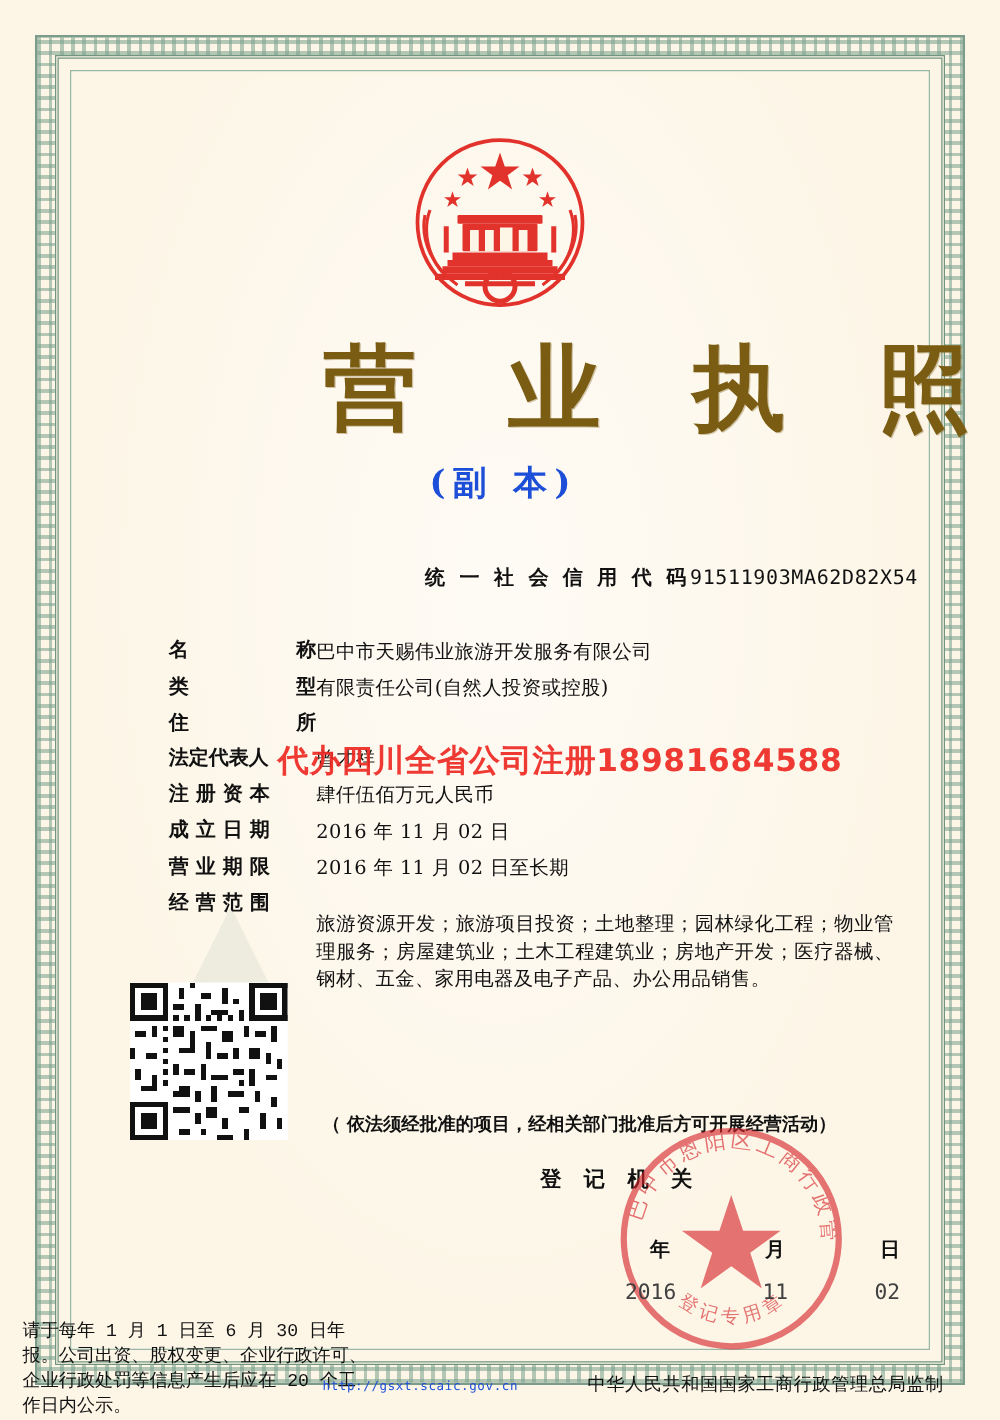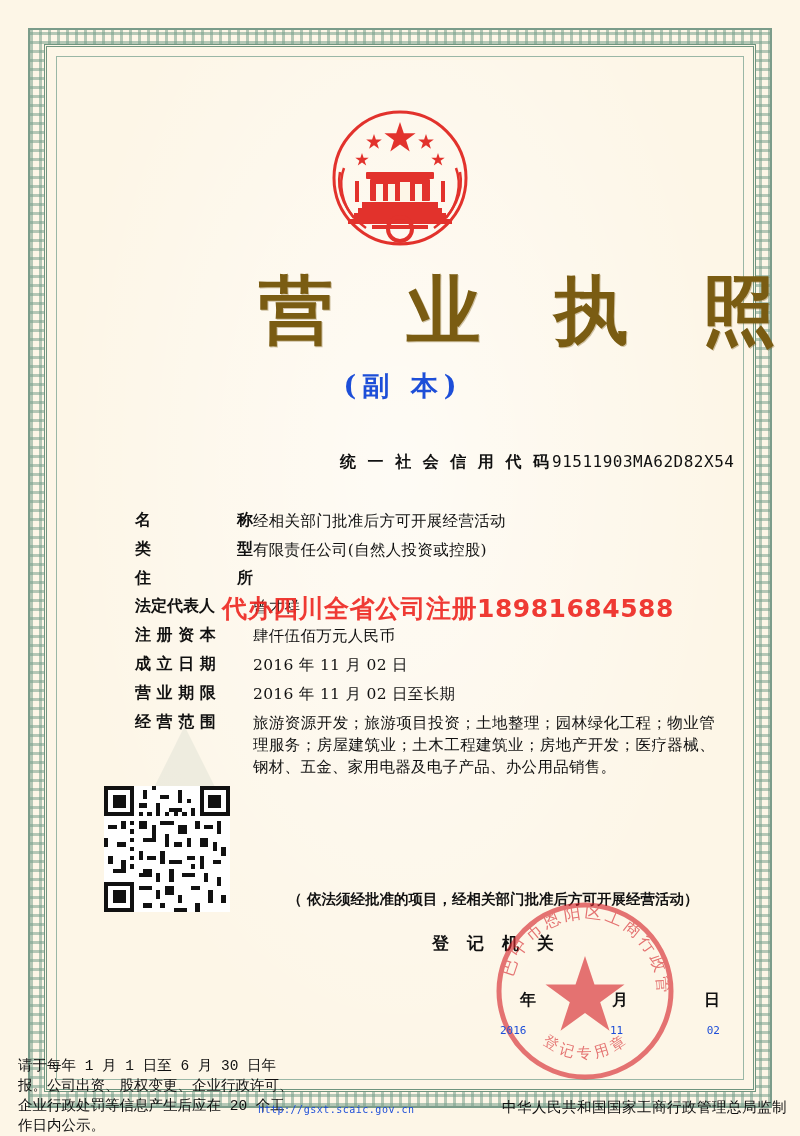--- a/index.html
+++ b/index.html
@@ -144,39 +144,40 @@
   .f-value {
     font-family: "DejaVu Serif", "Liberation Serif", serif;
     font-size: 15.5px;
     color: #111;
     line-height: 22px;
     letter-spacing: .3px;
   }
   .f-value.scope {
     width: 462px;
     text-align: justify;
+    margin-top: 16px;
   }
 
   
   .qr {
     position: absolute;
     left: 104px;
     top: 786px;
     width: 126px;
     height: 126px;
     background: #fff;
   }
 
   
   .note-paren {
     position: absolute;
     top: 890px;
     left: 258px;
     width: 470px;
-    text-align: center;
+    text-align: left;
     font-family: "DejaVu Serif", "Liberation Serif", serif;
     font-weight: bold;
     font-size: 14.5px;
     color: #111;
   }
   .reg-auth {
     position: absolute;
     top: 932px;
     left: 258px;
     width: 470px;
@@ -201,22 +202,22 @@
     color: #111;
   }
   .date-vals {
     position: absolute;
     top: 1024px;
     left: 500px;
     width: 220px;
     display: flex;
     justify-content: space-between;
     font-family: "DejaVu Sans Mono", "Liberation Mono", monospace;
-    font-size: 11px;
-    color: #1d4ed8;
+    font-size: 17px;
+    color: #404040;
   }
 
   
   .seal {
     position: absolute;
     left: 492px;
     top: 898px;
     width: 186px;
     height: 186px;
     opacity: .62;
@@ -258,21 +259,20 @@
     letter-spacing: .5px;
   }
   .footer-right {
     position: absolute;
     left: 470px;
     top: 1098px;
     font-family: "DejaVu Serif", "Liberation Serif", serif;
     font-size: 14.5px;
     color: #111;
     letter-spacing: .5px;
-    margin-left: 32px;
   }
 
   
   .ghost {
     position: absolute;
     font-family: "DejaVu Serif", "Liberation Serif", serif;
     font-size: 90px;
     color: rgba(170,190,180,.18);
     pointer-events: none;
     user-select: none;
@@ -339,21 +339,21 @@
     <span class="credit-value">91511903MA62D82X54</span>
   </div>
 
   <div class="fields">
 
     <div class="field">
       <div class="f-label">
         <span>名</span>
         <span>称</span>
       </div>
-      <div class="f-value">经相关部门批准后方可开展经营活动</div>
+      <div class="f-value">巴中市天赐伟业旅游开发服务有限公司</div>
     </div>
 
     <div class="field">
       <div class="f-label">
         <span>类</span>
         <span>型</span>
       </div>
       <div class="f-value">有限责任公司(自然人投资或控股)</div>
     </div>
 

